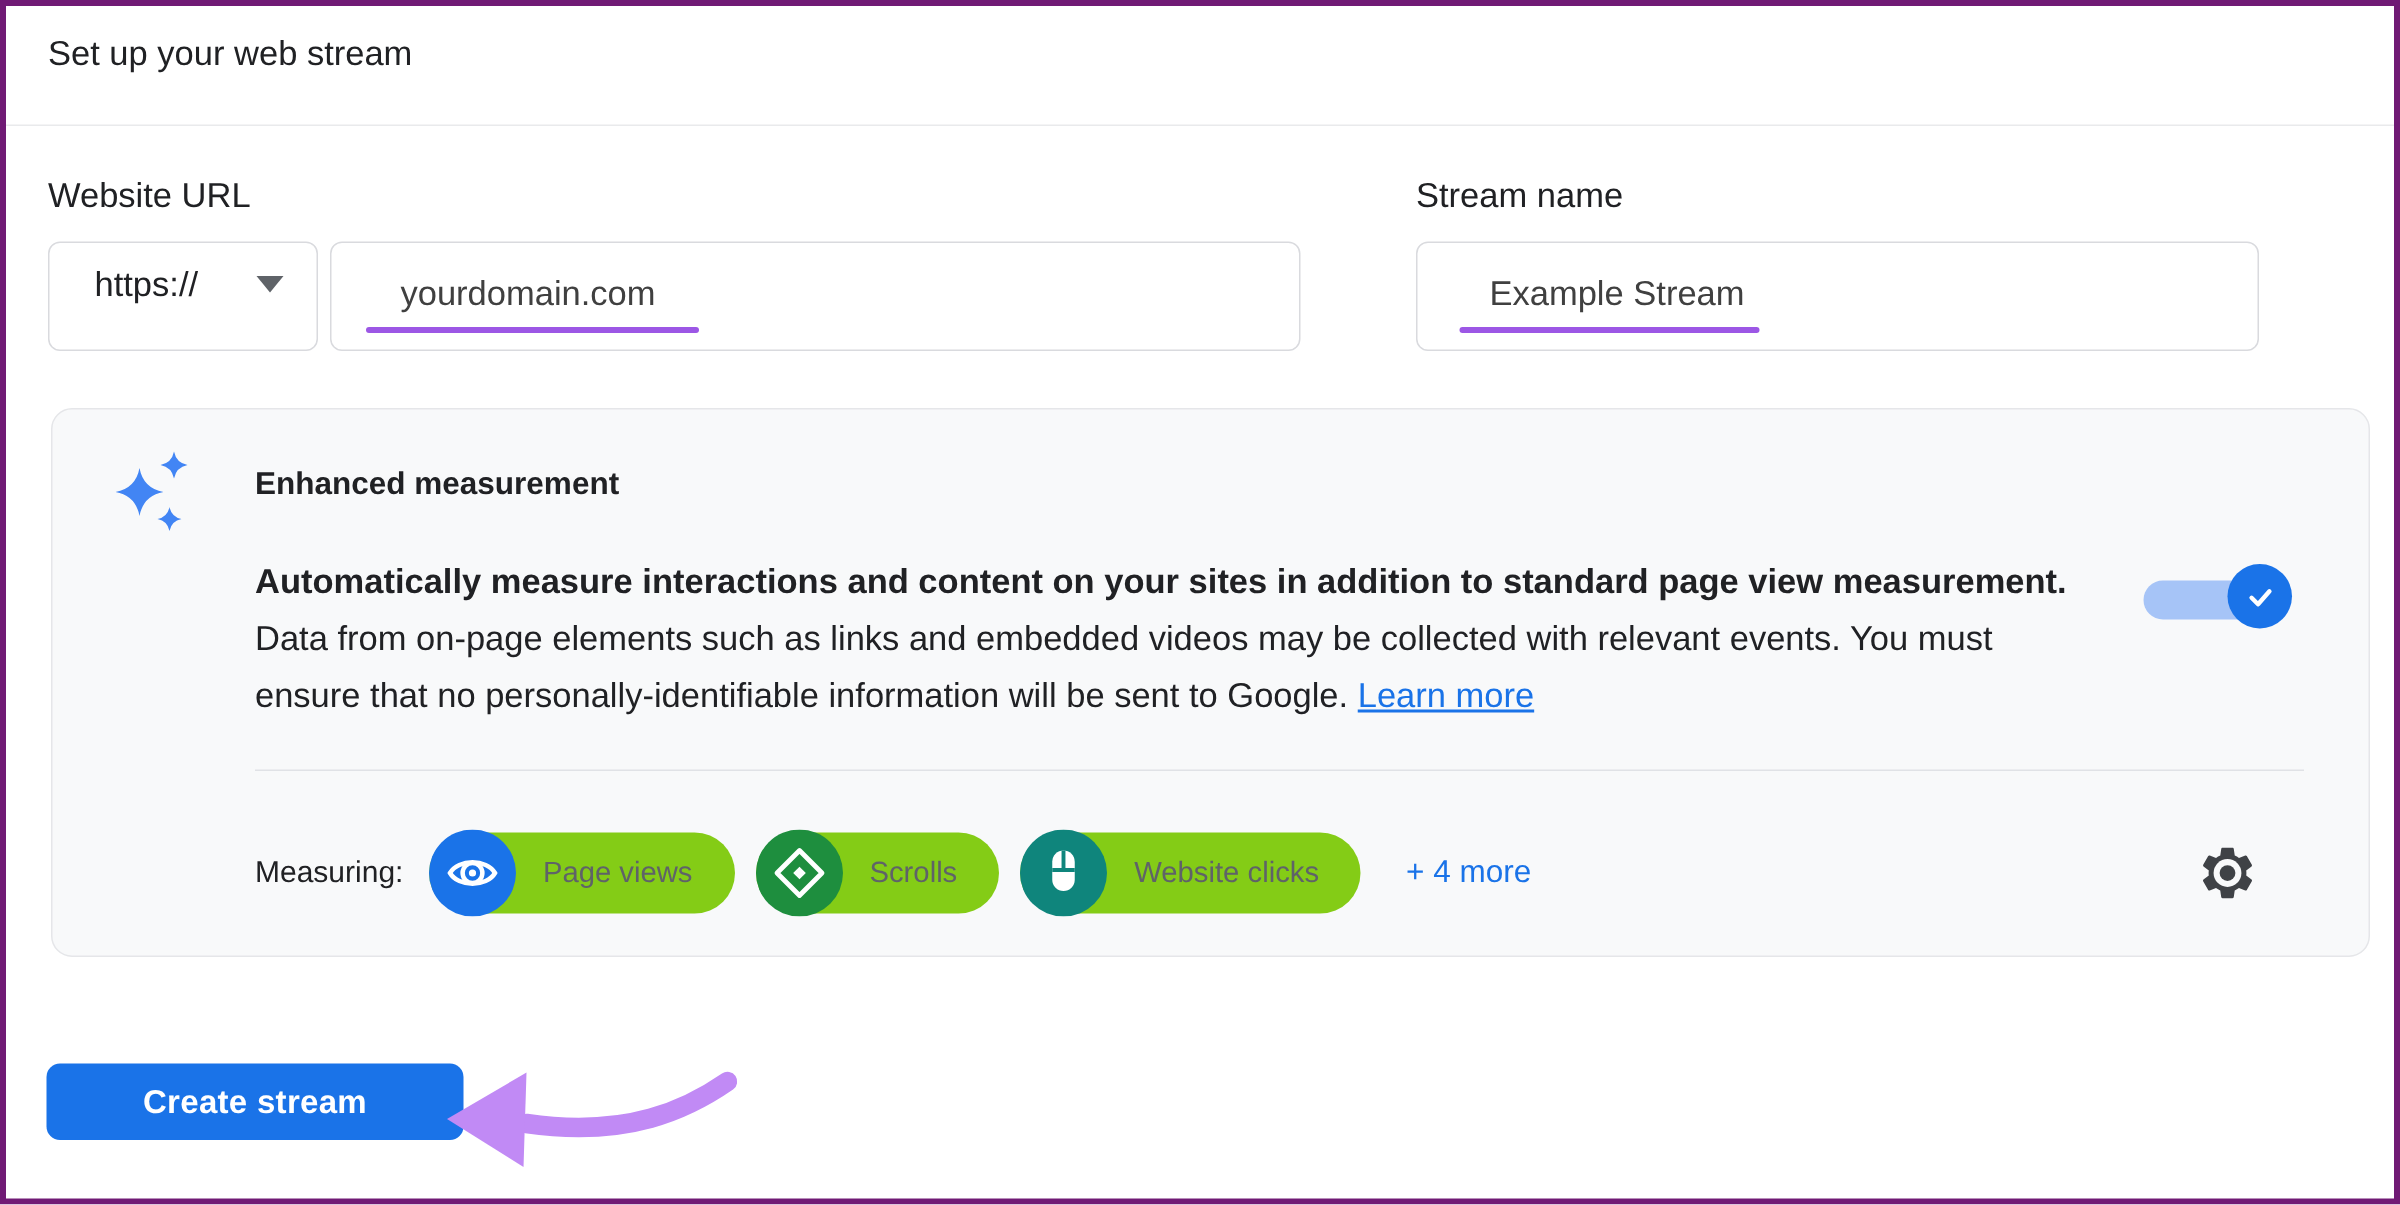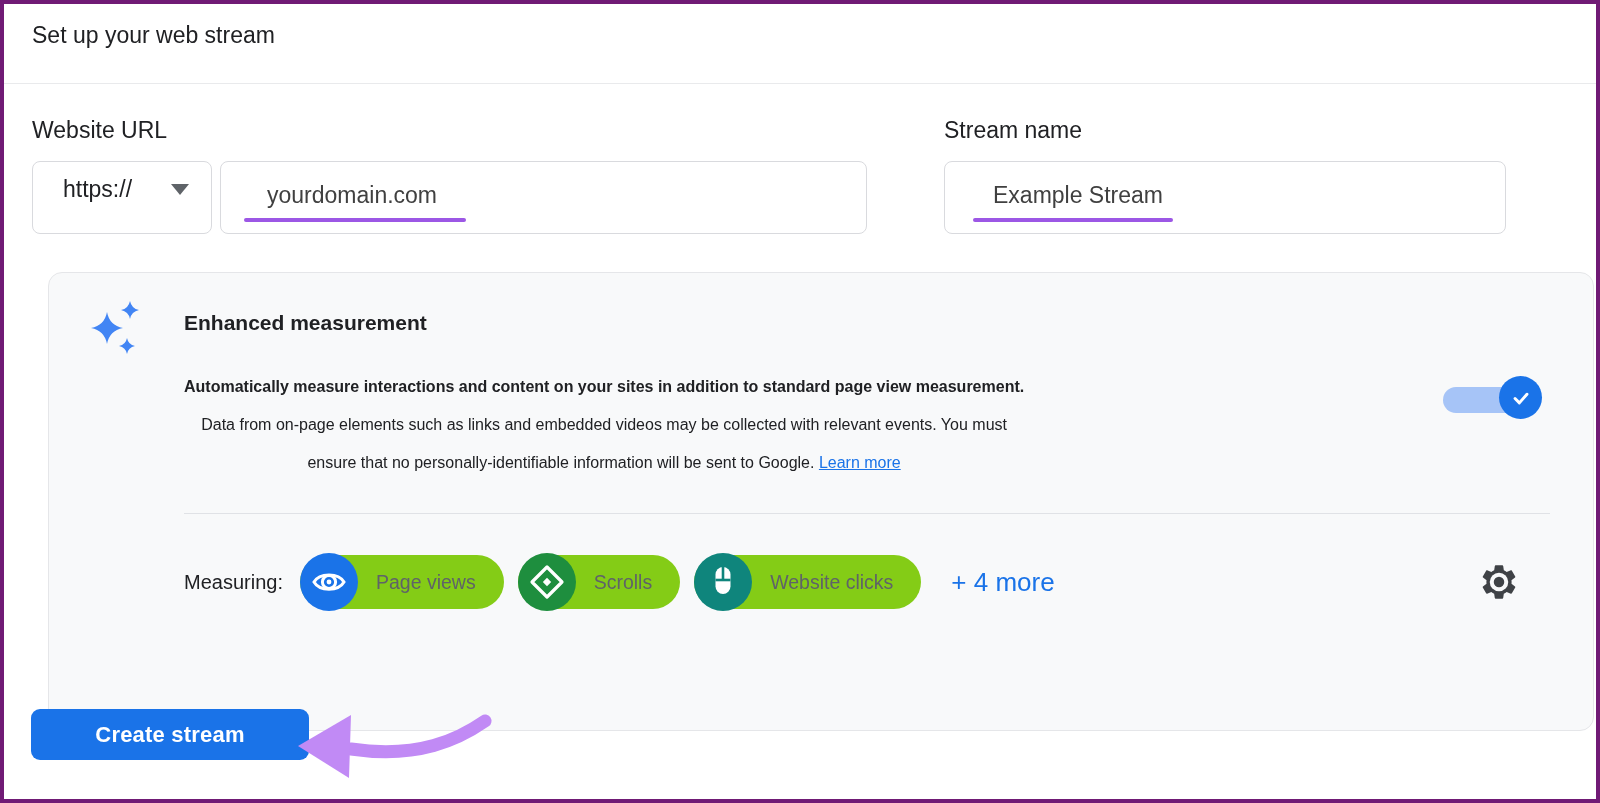--- a/index.html
+++ b/index.html
@@ -26,44 +26,44 @@
   .caret{width:0;height:0;border-left:9px solid transparent;border-right:9px solid transparent;border-top:11px solid #5f6368;}
   .url-box{left:216px; width:647px;}
   .stream-box{left:940px; width:562px;}
   .input-text{position:absolute; left:26px; top:20px; font-size:23px; color:#404040; white-space:nowrap;margin-left:20px;}
   .stream-box .input-text{left:28px;}
   .purple-underline{position:absolute; bottom:11px; height:4px; border-radius:2px; background:#9c57e5;}
   .url-box .purple-underline{left:23px; width:222px;}
   .stream-box .purple-underline{left:28px; width:200px;}
 
   
-  .card{left:44px; top:268px; width:1546px; height:459px; box-sizing:border-box;
-        background:#f8f9fa; border:1px solid #e5e6e9; border-radius:14px;text-align:center;}
+  .card{left:30px; top:268px; width:1546px; height:366px; box-sizing:border-box;
+        background:#f8f9fa; border:1px solid #e5e6e9; border-radius:14px;}
   .sparkle{left:42px; top:26px;}
   .card-title{left:135px; top:38px; font-size:21px; font-weight:700; color:#202124;}
-  .desc{left:135px; top:95px; font-size:16px; line-height:38px; color:#202124; white-space:nowrap;}
+  .desc{left:135px; top:95px; font-size:23px; line-height:38px; color:#202124; white-space:nowrap;}
   .desc .line1{font-weight:700;}
   .learn-more{color:#1a73e8; text-decoration:underline; cursor:pointer;}
 
   
   .toggle{left:1394px; top:102px; width:100px; height:46px; cursor:pointer;}
   .toggle .track{position:absolute; left:0; top:12px; width:78px; height:26px; border-radius:13px; background:#a6c4f7;}
   .toggle .thumb{position:absolute; left:56px; top:1px; width:43px; height:43px; border-radius:50%; background:#1a73e8;
                  display:flex; align-items:center; justify-content:center;}
 
   .card-divider{left:135px; top:240px; width:1366px; height:1px; background:#e0e2e6;}
 
   
   .measuring-row{left:135px; top:280px; height:58px; display:flex; align-items:center;}
   .measuring-label{font-size:20px; font-weight:500; color:#202124; margin-right:17px;}
   .chip{display:flex; align-items:center; background:#84cc16; border-radius:29px; height:54px;
         padding-right:28px; margin-right:14px;}
   .chip svg.badge{margin:-2px 18px -2px 0; flex:none;}
   .chip .chip-label{font-size:19.5px; color:#5f6368; white-space:nowrap;}
-  .more-link{font-size:26px; font-weight:500; color:#1a73e8; margin-left:16px; cursor:pointer; white-space:nowrap;}
+  .more-link{font-size:21px; font-weight:500; color:#1a73e8; margin-left:16px; cursor:pointer; white-space:nowrap;}
   .gear{left:1429px; top:288px; width:42px; height:42px; cursor:pointer;}
 
   
   .create-btn{left:27px; top:705px; width:278px; height:51px; background:#1a73e8; border:none; border-radius:9px;
               display:flex; align-items:center; justify-content:center; cursor:pointer;}
   .create-btn span{color:#ffffff; font-size:22px; font-weight:600; letter-spacing:0.2px;}
 
   .annotation-arrow{left:285px; top:695px; pointer-events:none;}
 </style>
 </head>

